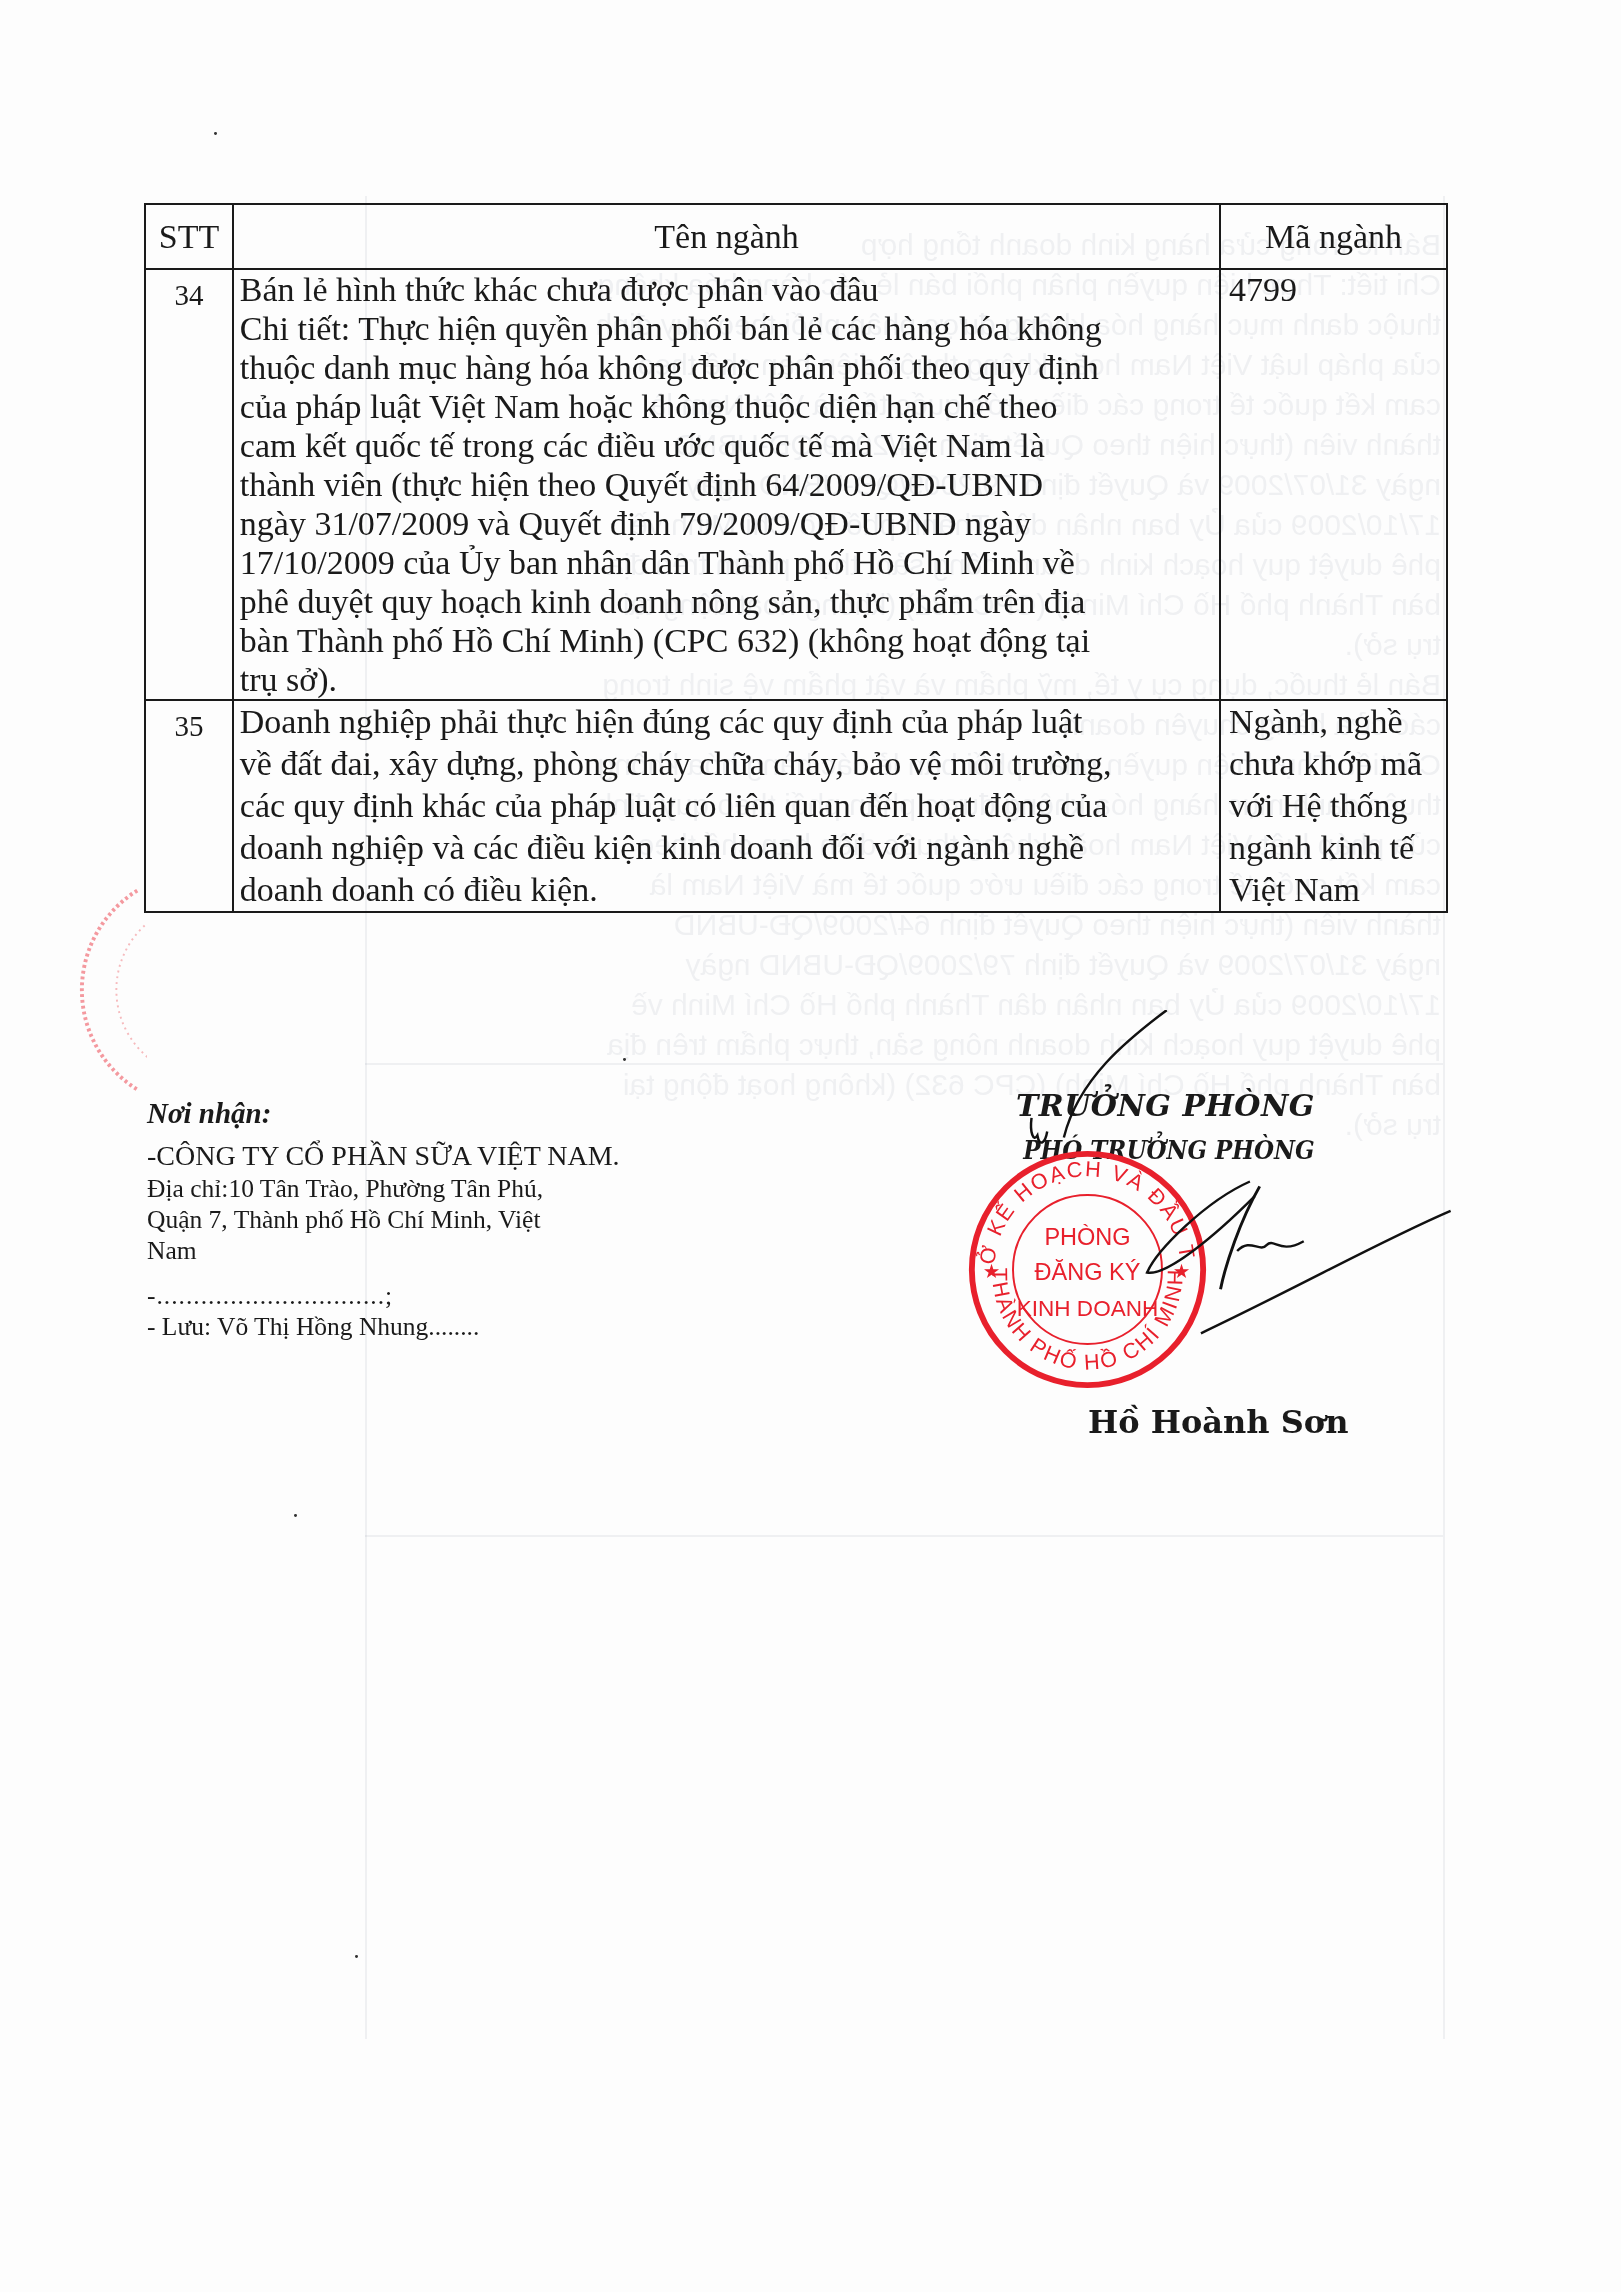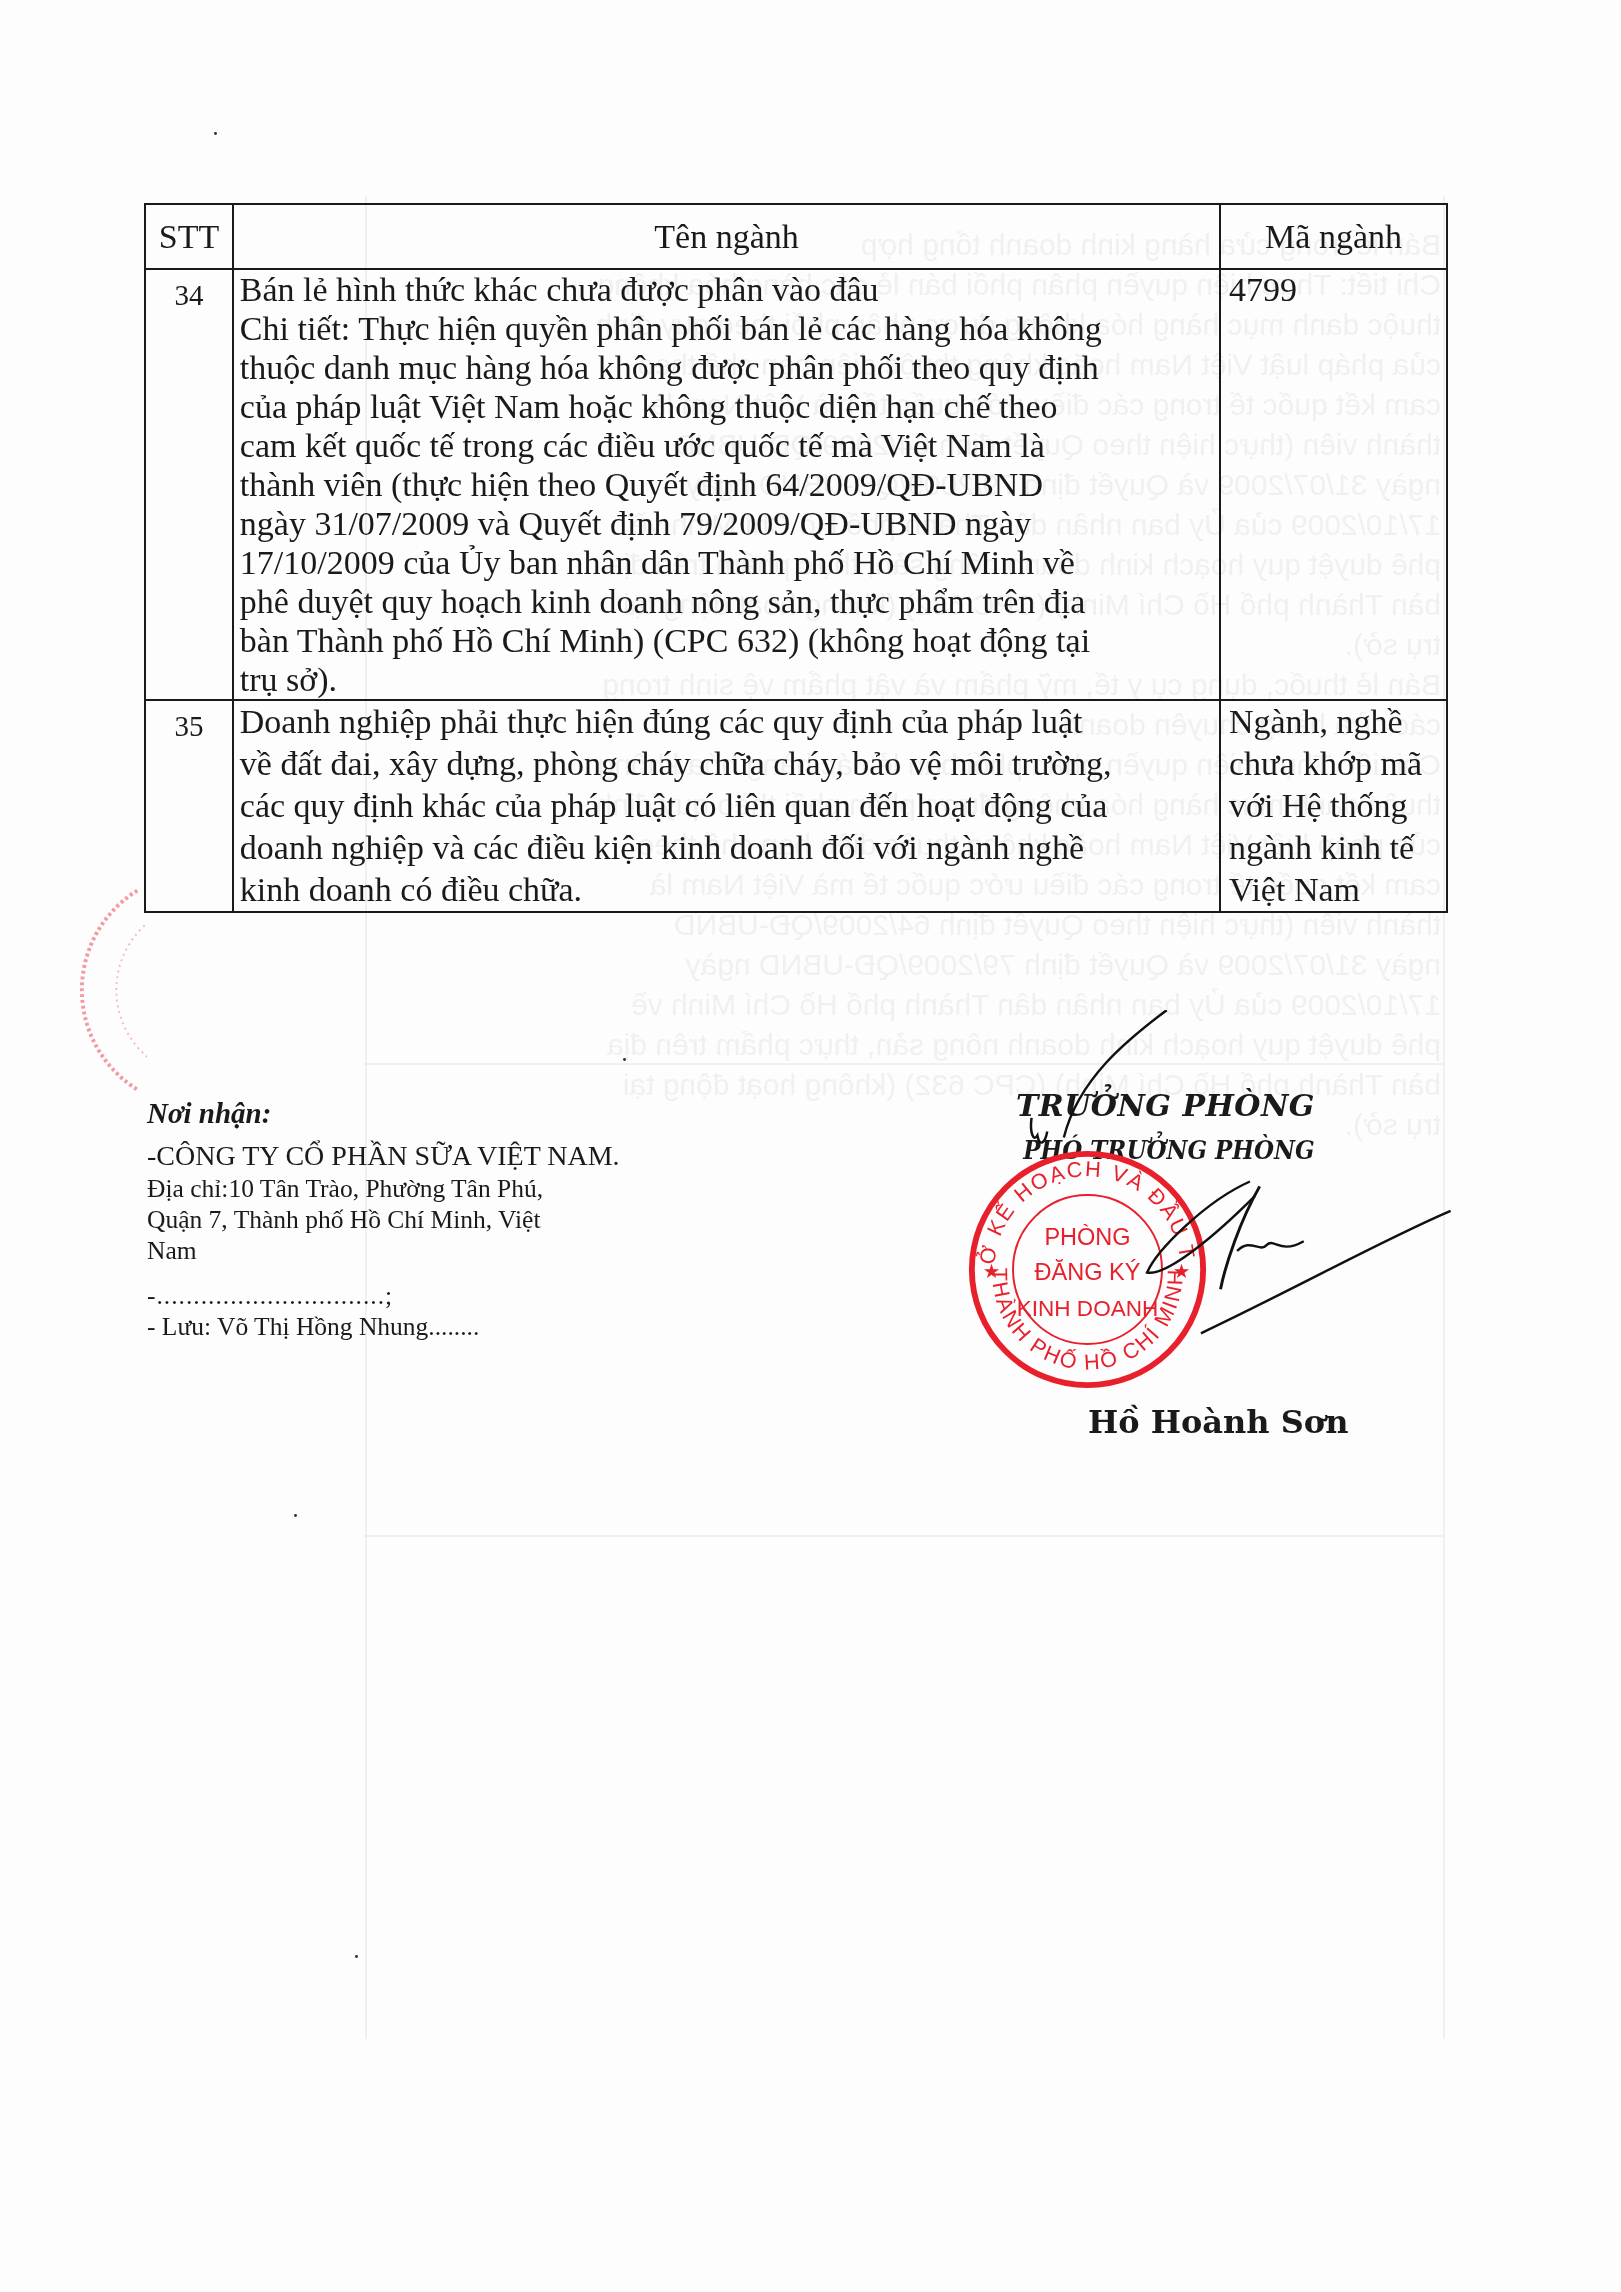--- a/index.html
+++ b/index.html
@@ -143,21 +143,21 @@
         <span class="line">4799</span>
       </td>
     </tr>
     <tr class="r35">
       <td class="stt">35</td>
       <td class="name">
         <span class="line">Doanh nghiệp phải thực hiện đúng các quy định của pháp luật</span>
         <span class="line">về đất đai, xây dựng, phòng cháy chữa cháy, bảo vệ môi trường,</span>
         <span class="line">các quy định khác của pháp luật có liên quan đến hoạt động của</span>
         <span class="line">doanh nghiệp và các điều kiện kinh doanh đối với ngành nghề</span>
-        <span class="line">kinh doanh có điều chữa.</span>
+        <span class="line">doanh doanh có điều kiện.</span>
       </td>
       <td class="code">
         <span class="line">Ngành, nghề</span>
         <span class="line">chưa khớp mã</span>
         <span class="line">với Hệ thống</span>
         <span class="line">ngành kinh tế</span>
         <span class="line">Việt Nam</span>
       </td>
     </tr>
   </tbody>

